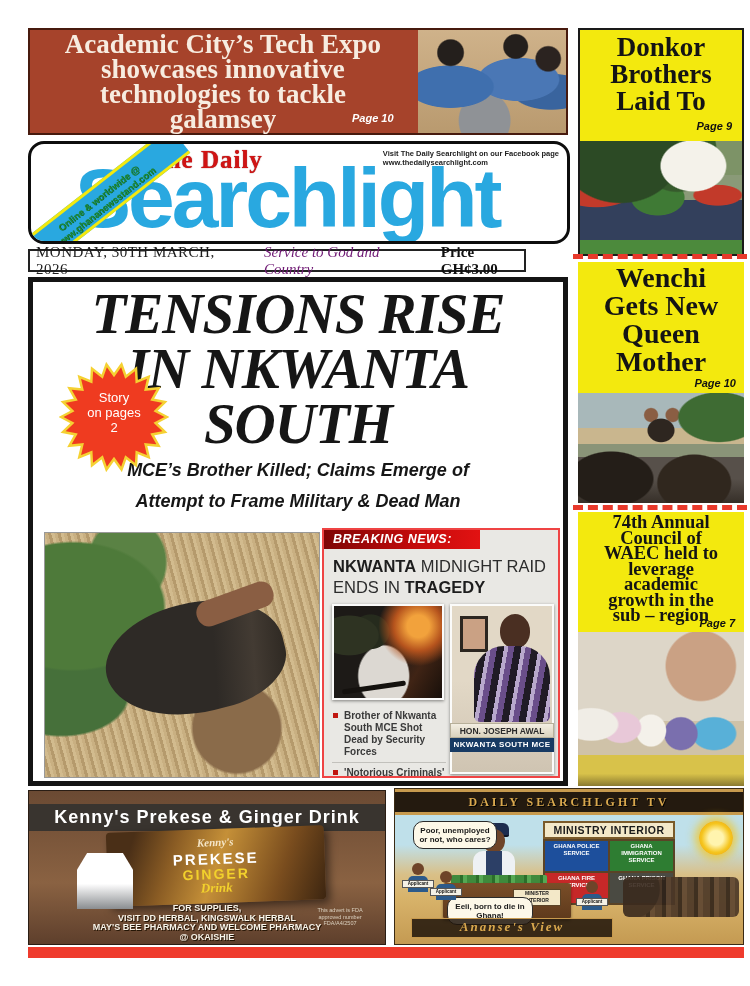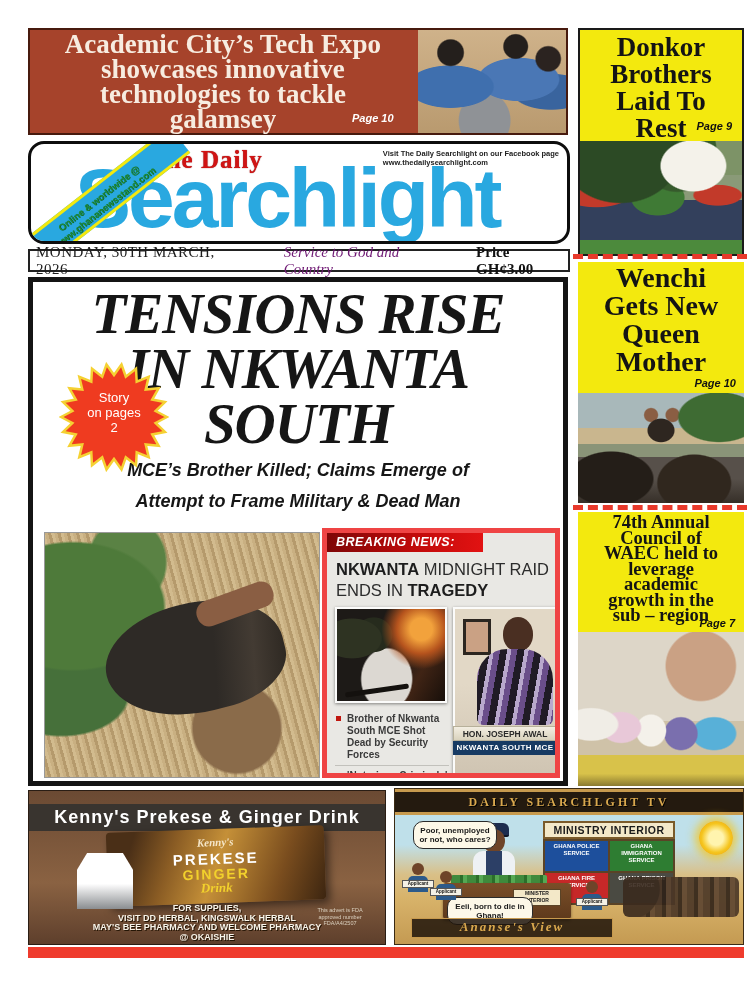--- a/index.html
+++ b/index.html
@@ -50,21 +50,21 @@
   .mast-prefix{position:absolute;left:118px;top:2px;color:#d11414;font-family:"Liberation Serif",serif;
                font-weight:bold;font-size:25px;letter-spacing:1px;text-shadow:0 0 1px #7a0c0c;}
   .mast-fb{position:absolute;right:8px;top:5px;font-size:7.5px;font-weight:bold;color:#222;line-height:9px;}
   .ribbon{position:absolute;left:-30px;top:40px;width:200px;height:34px;background:#29a8e0;
           border-top:3px solid #f3e90e;border-bottom:3px solid #f3e90e;
           transform:rotate(-38deg);text-align:center;color:#1e8c3c;font-weight:bold;
           font-size:9.5px;line-height:11px;padding-top:5px;box-sizing:border-box;
           text-shadow:0.5px 0.5px 0 #0b5a20;}
 
   
-  .dateline{left:28px;top:249px;width:542px;height:23px;border:2px solid #222;box-sizing:border-box;
+  .dateline{left:28px;top:249px;width:498px;height:23px;border:2px solid #222;box-sizing:border-box;
             display:flex;align-items:center;font-family:"Liberation Serif",serif;font-size:15px;}
   .dateline .date{margin-left:6px;color:#1d1d1d;letter-spacing:0.5px;}
   .dateline .motto{margin-left:38px;color:#701a75;font-style:italic;}
   .dateline .price{margin-left:28px;color:#111;font-weight:bold;}
 
   
   .lead{left:28px;top:277px;width:540px;height:509px;border:5px solid #141414;box-sizing:border-box;
         background:#fff;}
   .lead-headline{margin-top:4px;text-align:center;font-family:"Liberation Serif",serif;
                  font-weight:bold;font-size:57px;line-height:55px;color:#161616;letter-spacing:-1px;font-style:italic;}
@@ -81,21 +81,21 @@
       radial-gradient(ellipse at 30% 12%, #5a8244 0 14%, transparent 15%),
       radial-gradient(ellipse at 70% 80%, #8a6b4a 0 16%, transparent 17%),
       repeating-linear-gradient(75deg,#c9b082 0 3px,#b59a6c 3px 6px,#d2bb8e 6px 9px);}
   .lead-photo .body-shape{position:absolute;left:60px;top:70px;width:180px;height:110px;
       background:linear-gradient(100deg,#2e2a26 0 60%,#433b33 80%,#2a251f);border-radius:48% 52% 40% 55%;
       transform:rotate(-14deg);}
   .lead-photo .limb{position:absolute;left:150px;top:58px;width:80px;height:26px;background:#8a5e43;
       border-radius:12px;transform:rotate(-20deg);}
 
   
-  .bpanel{left:289px;top:246px;width:238px;height:250px;background:#e9e8e4;border:5px solid #ef4444;
+  .bpanel{left:289px;top:246px;width:238px;height:250px;background:#e9e8e4;border:2px solid #ef4444;
           box-sizing:border-box;overflow:hidden;}
   .bbanner{position:absolute;left:0;top:0;width:156px;height:19px;
            background:linear-gradient(90deg,#7e0606,#c00a0a 55%,#e21212);
            color:#fff;font-weight:bold;font-style:italic;font-size:12.5px;line-height:19px;
            padding-left:9px;box-sizing:border-box;letter-spacing:0.5px;}
   .bheadline{position:absolute;left:9px;top:26px;font-size:16.5px;line-height:21px;color:#2c2c2c;}
   .bheadline b{font-weight:bold;color:#1d1d1d;}
   .bphoto-left{position:absolute;left:8px;top:74px;width:112px;height:96px;border:2px solid #fbfbfa;
       box-shadow:0 1px 3px rgba(0,0,0,.45);box-sizing:border-box;
       background:
@@ -250,21 +250,20 @@
     </div>
     <div class="tl-page">Page 10</div>
     <div class="tl-photo"></div>
   </div>
 
   <div class="abs tr-banner">
     <div class="tr-text">
       <div>Donkor</div>
       <div>Brothers</div>
       <div>Laid To</div>
-      <div>Rest</div>
     </div>
     <div class="tr-page">Page 9</div>
     <div class="tr-photo"></div>
   </div>
 
   <div class="abs masthead">
     <div class="mast-prefix serif">The Daily</div>
     <div class="mast-title">Searchlight</div>
     <div class="mast-fb">
       <div>Visit The Daily Searchlight on our Facebook page</div>

